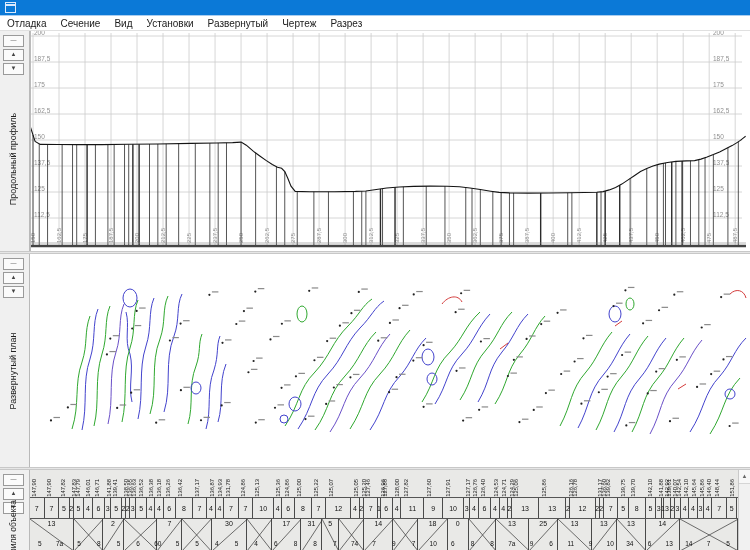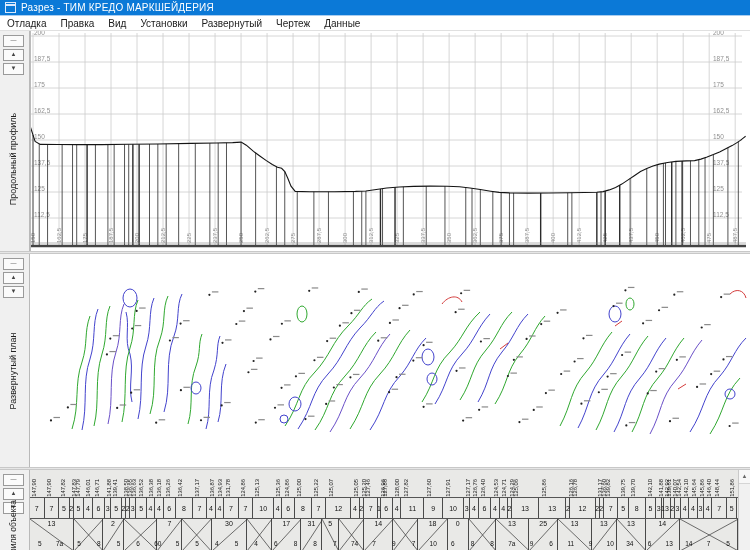--- a/index.html
+++ b/index.html
@@ -41,31 +41,30 @@
     border-left:1px solid #c9c9c9;box-sizing:border-box;}
   .vscroll .arr{height:13px;border-bottom:1px solid #d5d5d5;font-size:6px;line-height:12px;
     text-align:center;color:#666;background:#f7f7f7;cursor:default;}
   svg{display:block;}
 </style>
 </head>
 <body>
 
 <div class="titlebar">
   <div class="win-icon"></div>
-  <div class="titlebar-text">Разрез - ТИМ КРЕДО МАРКШЕЙДЕРИЯ</div>
 </div>
 
 <div class="menubar" id="menubar">
     <div class="menu-item">Отладка</div>
-    <div class="menu-item">Правка</div>
+    <div class="menu-item">Сечение</div>
     <div class="menu-item">Вид</div>
     <div class="menu-item">Установки</div>
     <div class="menu-item">Развернутый</div>
     <div class="menu-item">Чертеж</div>
-    <div class="menu-item">Данные</div>
+    <div class="menu-item">Разрез</div>
   </div>
 
 <div class="workspace">
 
   <div class="panel" id="panel-profile" style="top:0;height:220px;">
     <div class="sidebar">
       <div class="sbtn" style="top:4px">—</div>
       <div class="sbtn" style="top:18px">▲</div>
       <div class="sbtn" style="top:32px">▼</div>
       <div class="vlabel" style="top:58%;">Продольный профиль</div>

